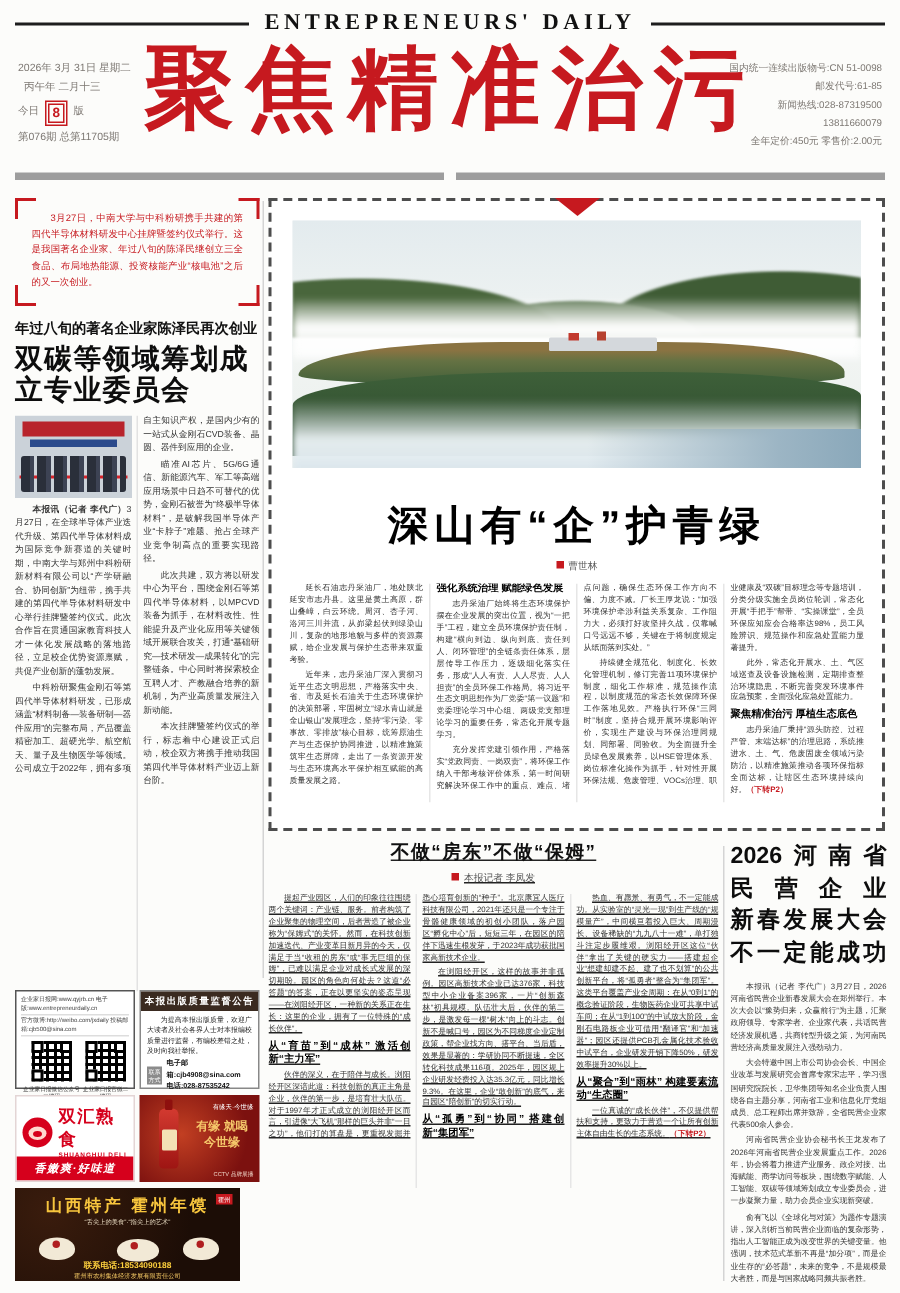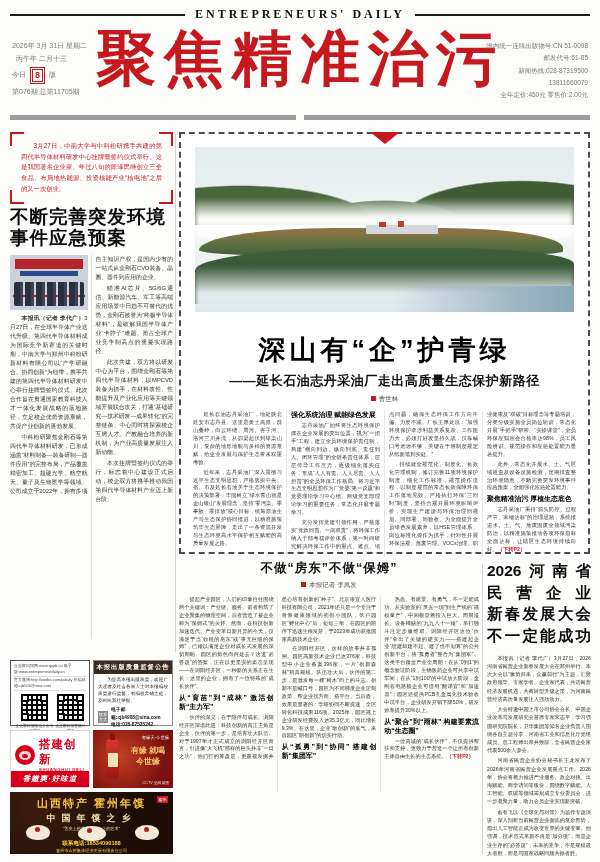--- a/index.html
+++ b/index.html
@@ -2,21 +2,21 @@
 <html><head>
 <meta charset="utf-8">
 <style>
   * { margin:0; padding:0; box-sizing:border-box; }
   html,body { width:600px; height:862px; }
   body { position:relative; background:#fcfcfa; font-family:"Liberation Sans",sans-serif; color:#222; overflow:hidden; }
 
   
   .topline { position:absolute; top:7px; left:10px; right:10px; display:flex; align-items:center; gap:10px; }
   .topline .rule { flex:1; height:2px; background:#1d1d1d; }
-  .en-title { font-size:12px; font-weight:bold; letter-spacing:3px; color:#111; font-family:"Liberation Serif",serif; }
+  .en-title { font-size:15px; font-weight:bold; letter-spacing:3px; color:#111; font-family:"Liberation Serif",serif; }
 
   
   .mh-left { position:absolute; left:12px; top:40px; width:150px; color:#7d7873; font-size:7px; line-height:1.8; }
   .mh-left .ln2 { padding-left:4px; }
   .today-row { display:flex; align-items:center; gap:4px; margin:2px 0; }
   .edition-box { border:1px solid #c6191f; padding:1px; }
   .edition-box b { display:block; border:1px solid #c6191f; color:#c6191f; font-size:9px; width:11px; line-height:11px; text-align:center; }
   .mh-title { position:absolute; left:0; right:0; top:26px; text-align:center; font-family:"Liberation Serif",serif;
               font-weight:900; font-size:60px; line-height:1.1; color:#c6191f; letter-spacing:8px; }
   .mh-right { position:absolute; right:12px; top:40px; width:175px; text-align:right; color:#7d7873; font-size:6.5px; line-height:1.9; }
@@ -78,21 +78,21 @@
   .fsub { text-align:center; font-size:13px; font-weight:bold; color:#111; margin-top:4px; letter-spacing:.5px; }
   .fby { text-align:center; font-size:6.5px; color:#555; margin-top:5px; }
   .rsq { display:inline-block; width:5px; height:5px; background:#c6191f; margin-right:3px; }
   .fbody { margin:7px 12px 0; height:146px; column-count:4; column-gap:9px; column-rule:1px solid #e6e6e6;
            font-size:5.3px; line-height:1.5; text-align:justify; color:#333; overflow:hidden; }
   .fbody p { text-indent:2em; margin-bottom:2px; }
   .sub-head { font-weight:bold; font-size:6.9px; color:#000; margin:3px 0 2px; line-height:1.3; }
   .jump { color:#c6191f; font-weight:bold; }
 
   
-  .liuyang { position:absolute; left:179px; top:560px; width:300px; }
+  .liuyang { position:absolute; left:179px; top:560px; width:300px;text-decoration:underline; }
   .a3-kicker { text-align:center; font-size:12.5px; font-weight:bold; color:#111; letter-spacing:1px; }
   .a3-headline { text-align:center; font-size:20px; font-weight:900; color:#0d0d0d; line-height:1.25; }
   .a3-by { text-align:center; font-size:6.5px; color:#555; margin:4px 0 6px; }
   .a3-body { height:196px; column-count:3; column-gap:8px; column-rule:1px solid #e6e6e6;
              font-size:5.2px; line-height:1.52; text-align:justify; color:#333; overflow:hidden; }
   .a3-body p { text-indent:2em; margin-bottom:2px; }
 
   
   .henan { position:absolute; left:487px; top:560px; width:104px; }
   .a4-headline div { font-size:15.5px; font-weight:900; color:#0d0d0d; line-height:1.4; text-align:justify; text-align-last:justify; }
@@ -131,21 +131,21 @@
   .sh-band { position:absolute; bottom:0; left:0; right:0; height:16px; background:#d6001c;
              color:#fff; font-size:7.5px; font-style:italic; font-weight:bold; text-align:center; line-height:16px; letter-spacing:1px; }
   .ad-jsy { flex:1; position:relative; background:radial-gradient(circle at 35% 45%, #c23f22, #7c110f 72%); overflow:hidden; }
   .bottle { position:absolute; left:13px; top:9px; width:13px; height:40px; background:linear-gradient(#d33a30,#9e1513); border-radius:4px 4px 3px 3px; }
   .bottle::before { content:""; position:absolute; top:-6px; left:4px; width:5px; height:7px; background:#8e100e; border-radius:1px; }
   .bottle::after { content:""; position:absolute; top:14px; left:1.5px; width:10px; height:14px; background:#f3e2b5; border-radius:1px; }
   .jsy-small { position:absolute; top:5px; right:4px; font-size:4.3px; color:#ffffff; }
   .jsy-main { position:absolute; top:16px; right:3px; width:44px; font-size:8px; font-weight:900; color:#f5c76a; text-align:center; line-height:1.35; }
   .jsy-foot { position:absolute; bottom:3px; right:4px; font-size:3.8px; color:#eccfc2; }
 
-  .banner-ad { position:absolute; left:10px; top:792px; width:163px; height:62px; overflow:hidden;
+  .banner-ad { position:absolute; left:10px; top:792px; width:150px; height:62px; overflow:hidden;
       background:radial-gradient(circle at 15% 25%, #3a1c0d, #1c0d06 70%); }
   .bn-line1 { text-align:center; font-size:11px; font-weight:900; color:#f7c53d; letter-spacing:2px; margin-top:4px; }
   .bn-line2 { text-align:center; font-size:9px; font-weight:bold; color:#f3e2ad; letter-spacing:6px; margin-top:1px; }
   .bn-line3 { text-align:center; font-size:4.2px; color:#e9dcc2; margin-top:1px; }
   .bun { position:absolute; bottom:14px; width:24px; height:15px; background:#f2e9d6; border-radius:50% 50% 46% 46%; }
   .bun::after { content:""; position:absolute; top:2px; left:9px; width:5px; height:5px; background:#b01e20; border-radius:50%; }
   .bun.b1 { left:16px; } .bun.b2 { left:68px; width:28px; bottom:13px; } .bun.b3 { right:14px; }
   .bn-seal { position:absolute; top:4px; right:5px; width:11px; background:#c6191f; color:#fff; font-size:4.2px; line-height:1.25; text-align:center; padding:1px 0; }
   .bn-phone { position:absolute; bottom:6px; left:0; right:0; text-align:center; font-size:5.6px; font-weight:bold; color:#ffd23e; }
   .bn-company { position:absolute; bottom:1px; left:0; right:0; text-align:center; font-size:4.2px; color:#f0c562; }
@@ -191,21 +191,22 @@
 <div class="vline2"></div>
 
 <div class="leftcol">
   <div class="lead-box">
     <span class="corner tl"></span>
     <span class="corner tr"></span>
     <span class="corner bl"></span>
     <span class="corner br"></span>
     <div class="lead-text">3月27日，中南大学与中科粉研携手共建的第四代半导体材料研发中心挂牌暨签约仪式举行。这是我国著名企业家、年过八旬的陈泽民继创立三全食品、布局地热能源、投资核能产业“核电池”之后的又一次创业。</div>
   </div>
-  <div class="a1-headline">不断完善突发环境事件应急预案</div>
+  <div class="a1-kicker">年过八旬的著名企业家陈泽民再次创业</div>
+  <div class="a1-headline">双碳等领域筹划成立专业委员会</div>
   <div class="a1-body">
     <div class="a1-photo">
       <div class="banner"></div>
       <div class="banner2"></div>
       <div class="ribbon"></div>
       <div class="crowd"></div>
     </div>
     <p><b>本报讯（记者 李代广）</b><span>3月27日，在全球半导体产业迭代升级、第四代半导体材料成为国际竞争新赛道的关键时期，中南大学与郑州中科粉研新材料有限公司以“产学研融合、协同创新”为纽带，携手共建的第四代半导体材料研发中心举行挂牌暨签约仪式。此次合作旨在贯通国家教育科技人才一体化发展战略的落地路径，立足校企优势资源禀赋，共促产业创新的蓬勃发展。</span></p>
     <p>中科粉研聚焦金刚石等第四代半导体材料研发，已形成涵盖“材料制备—装备研制—器件应用”的完整布局，产品覆盖精密加工、超硬光学、航空航天、量子及生物医学等领域。公司成立于2022年，拥有多项自主知识产权，是国内少有的一站式从金刚石CVD装备、晶圆、器件到应用的企业。</p>
     <p>瞄准AI芯片、5G/6G通信、新能源汽车、军工等高端应用场景中日趋不可替代的优势，金刚石被誉为“终极半导体材料”，是破解我国半导体产业“卡脖子”难题、抢占全球产业竞争制高点的重要实现路径。</p>
@@ -220,21 +221,20 @@
     <div class="fp-sky"></div>
     <div class="fp-far"></div>
     <div class="fp-fog1"></div>
     <div class="fp-ridge"></div>
     <div class="fp-fac"></div>
     <div class="fp-forest"></div>
     <div class="fp-fog2"></div>
     <div class="fp-water"></div>
   </div>
   <div class="fhead">深山有“企”护青绿</div>
-  <div class="fsub">——延长石油志丹采油厂走出高质量生态保护新路径</div>
   <div class="fby"><span class="rsq"></span><span>曹世林</span></div>
   <div class="fbody">
     <p>延长石油志丹采油厂，地处陕北延安市志丹县。这里是黄土高原，群山叠嶂，白云环绕。周河、杏子河、洛河三川并流，从峁梁起伏到绿染山川，复杂的地形地貌与多样的资源禀赋，给企业发展与保护生态带来双重考验。</p>
     <p>近年来，志丹采油厂深入贯彻习近平生态文明思想，严格落实中央、省、市及延长石油关于生态环境保护的决策部署，牢固树立“绿水青山就是金山银山”发展理念，坚持“零污染、零事故、零排放”核心目标，统筹原油生产与生态保护协同推进，以精准施策筑牢生态屏障，走出了一条资源开发与生态环境高水平保护相互赋能的高质量发展之路。</p>
     <div class="sub-head">强化系统治理 赋能绿色发展</div>
     <p>志丹采油厂始终将生态环境保护摆在企业发展的突出位置，视为“一把手”工程，建立全员环境保护责任制，构建“横向到边、纵向到底、责任到人、闭环管理”的全链条责任体系，层层传导工作压力，逐级细化落实任务，形成“人人有责、人人尽责、人人担责”的全员环保工作格局。将习近平生态文明思想作为厂党委“第一议题”和党委理论学习中心组、两级党支部理论学习的重要任务，常态化开展专题学习。</p>
     <p>充分发挥党建引领作用，严格落实“党政同责、一岗双责”，将环保工作纳入干部考核评价体系，第一时间研究解决环保工作中的重点、难点、堵点问题，确保生态环保工作方向不偏、力度不减。厂长王厚龙说：“加强环境保护牵涉利益关系复杂、工作阻力大，必须打好攻坚持久战，仅靠喊口号远远不够，关键在于将制度规定从纸面落到实处。”</p>
     <p>持续健全规范化、制度化、长效化管理机制，修订完善11项环境保护制度，细化工作标准，规范操作流程，以制度规范的常态长效保障环保工作落地见效。严格执行环保“三同时”制度，坚持合规开展环境影响评价，实现生产建设与环保治理同规划、同部署、同验收。为全面提升全员绿色发展素养，以HSE管理体系、岗位标准化操作为抓手，针对性开展环保法规、危废管理、VOCs治理、职业健康及“双碳”目标理念等专题培训，分类分级实施全员岗位轮训，常态化开展“手把手”帮带、“实操课堂”，全员环保应知应会合格率达98%，员工风险辨识、规范操作和应急处置能力显著提升。</p>
     <p>此外，常态化开展水、土、气区域巡查及设备设施检测，定期排查整治环境隐患，不断完善突发环境事件应急预案，全面强化应急处置能力。</p>
     <div class="sub-head">聚焦精准治污 厚植生态底色</div>
@@ -310,37 +310,36 @@
     </div>
     <div class="notice-footer">企业家日报社编辑部</div>
   </div>
 </div>
 
 <div class="ads-row">
   <div class="ad-sh">
     <div class="sh-top">
       <div class="pig"></div>
       <div>
-        <div class="sh-cn">搭建创新</div>
+        <div class="sh-cn">双汇熟食</div>
         <div class="sh-en">SHUANGHUI DELI</div>
       </div>
     </div>
     <div class="sh-band">香嫩爽·好味道</div>
   </div>
   <div class="ad-jsy">
     <div class="bottle"></div>
     <div class="jsy-small">有缘天·今世缘</div>
     <div class="jsy-main">有缘 就喝 今世缘</div>
     <div class="jsy-foot">CCTV 品牌展播</div>
   </div>
 </div>
 
 <div class="banner-ad">
   <div class="bn-line1">山西特产 霍州年馍</div>
-  <div class="bn-line2">中国年馍之乡</div>
   <div class="bn-line3">“舌尖上的美食”·“指尖上的艺术”</div>
   <div class="bun b1"></div>
   <div class="bun b2"></div>
   <div class="bun b3"></div>
   <div class="bn-seal">霍州</div>
   <div class="bn-phone">联系电话:18534090188</div>
   <div class="bn-company">霍州市农村集体经济发展有限责任公司</div>
 </div>
 
 </body></html>

